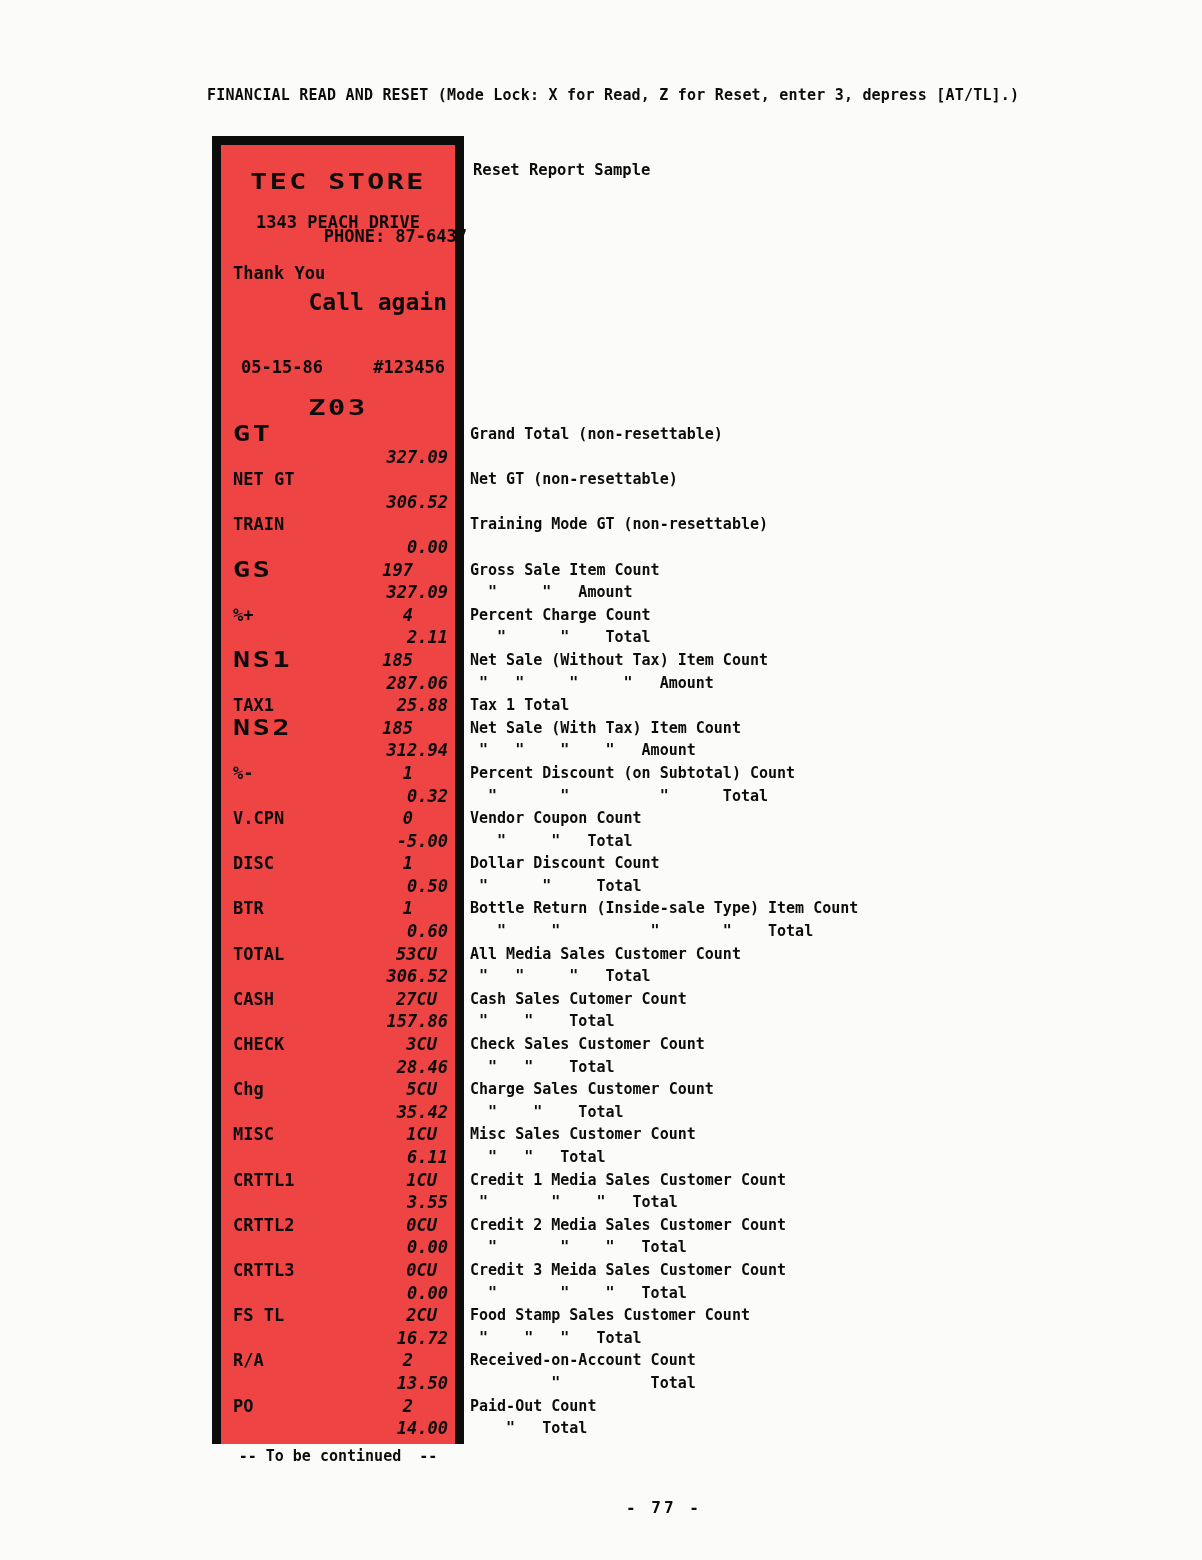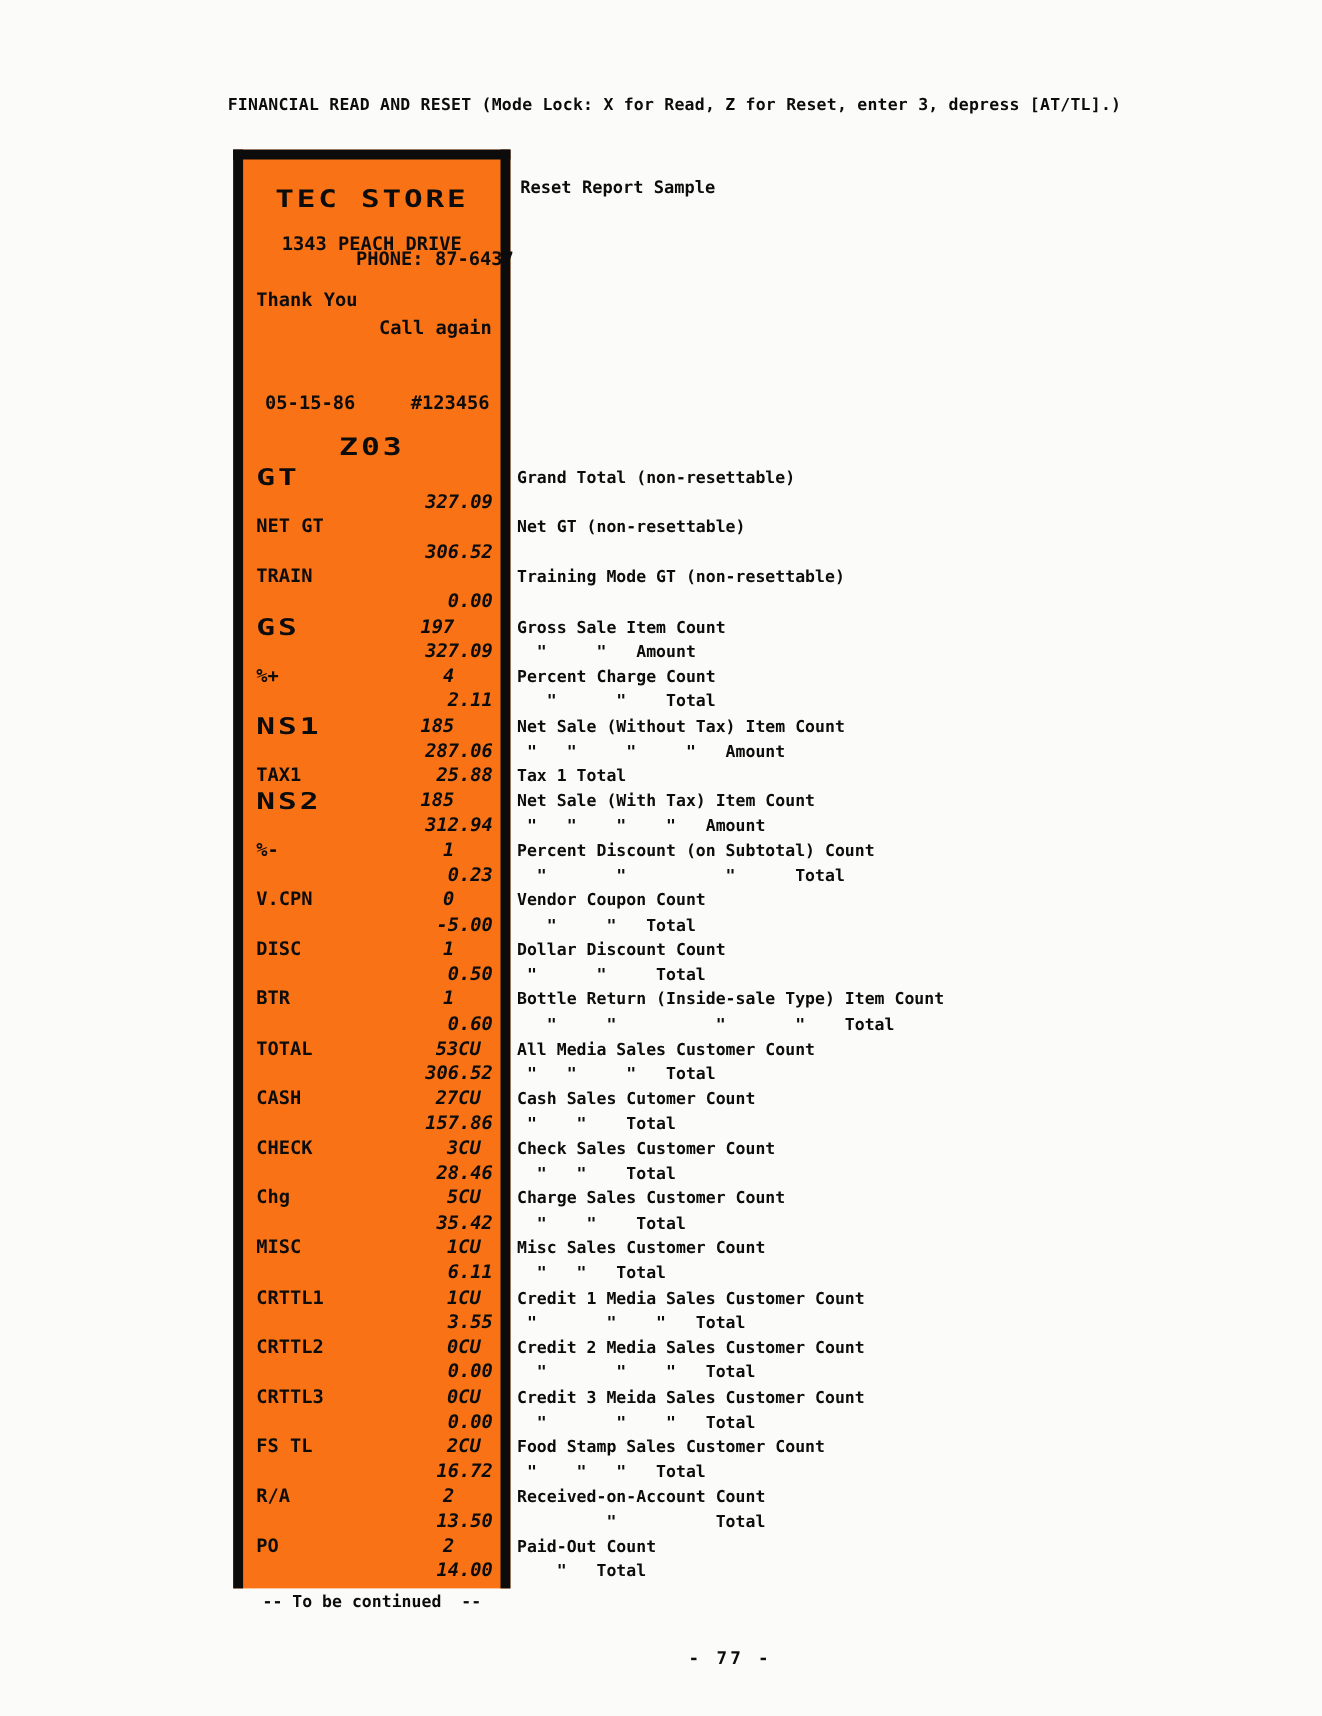--- a/index.html
+++ b/index.html
@@ -13,30 +13,30 @@
   .header-line {
     position:absolute; left:207px; top:86px;
     font-size:15px; white-space:pre; letter-spacing:0.2px;
   }
   .sample-label {
     position:absolute; left:473px; top:161px; font-size:15.5px;
   }
   .receipt {
     position:absolute; left:212px; top:136px; width:252px; height:1308px;
     border:9px solid #0c0c0c; border-bottom:none; box-sizing:border-box;
-    background:#f97316;
+    background:#ef4444;
   }
   .r-name {
     position:absolute; top:24px; left:0; width:100%; text-align:center;
     font-size:22px; letter-spacing:2px; transform:scaleX(1.28);
   }
   .r-addr  { position:absolute; top:55px; left:0; width:100%; text-align:center; font-size:17px;margin-top:12px; }
   .r-phone { position:absolute; top:81px; left:0; width:100%; text-align:right; font-size:17px;margin-left:12px; }
   .r-thanks{ position:absolute; top:118px; left:12px; font-size:17px; }
-  .r-call  { position:absolute; top:144px; right:8px; font-size:17px; }
+  .r-call  { position:absolute; top:144px; right:8px; font-size:23px; }
   .r-date-row {
     position:absolute; top:212px; left:20px; right:10px;
     font-size:17px; display:flex; justify-content:space-between;
   }
   .r-z {
     position:absolute; top:250px; left:0; width:100%; text-align:center;
     font-size:22px; letter-spacing:2px; transform:scaleX(1.3);
   }
   .r-lines { position:absolute; top:278px; left:0; right:0; }
   .r-line  { position:relative; height:22.6px; font-size:17px; line-height:22.6px; }
@@ -126,21 +126,21 @@
         <span class="val count">185</span>
       </div>
       <div class="r-line">
         <span class="val amount">312.94</span>
       </div>
       <div class="r-line">
         <span class="lbl">%-</span>
         <span class="val count">1</span>
       </div>
       <div class="r-line">
-        <span class="val amount">0.23</span>
+        <span class="val amount">0.32</span>
       </div>
       <div class="r-line">
         <span class="lbl">V.CPN</span>
         <span class="val count">0</span>
       </div>
       <div class="r-line">
         <span class="val amount">-5.00</span>
       </div>
       <div class="r-line">
         <span class="lbl">DISC</span>

